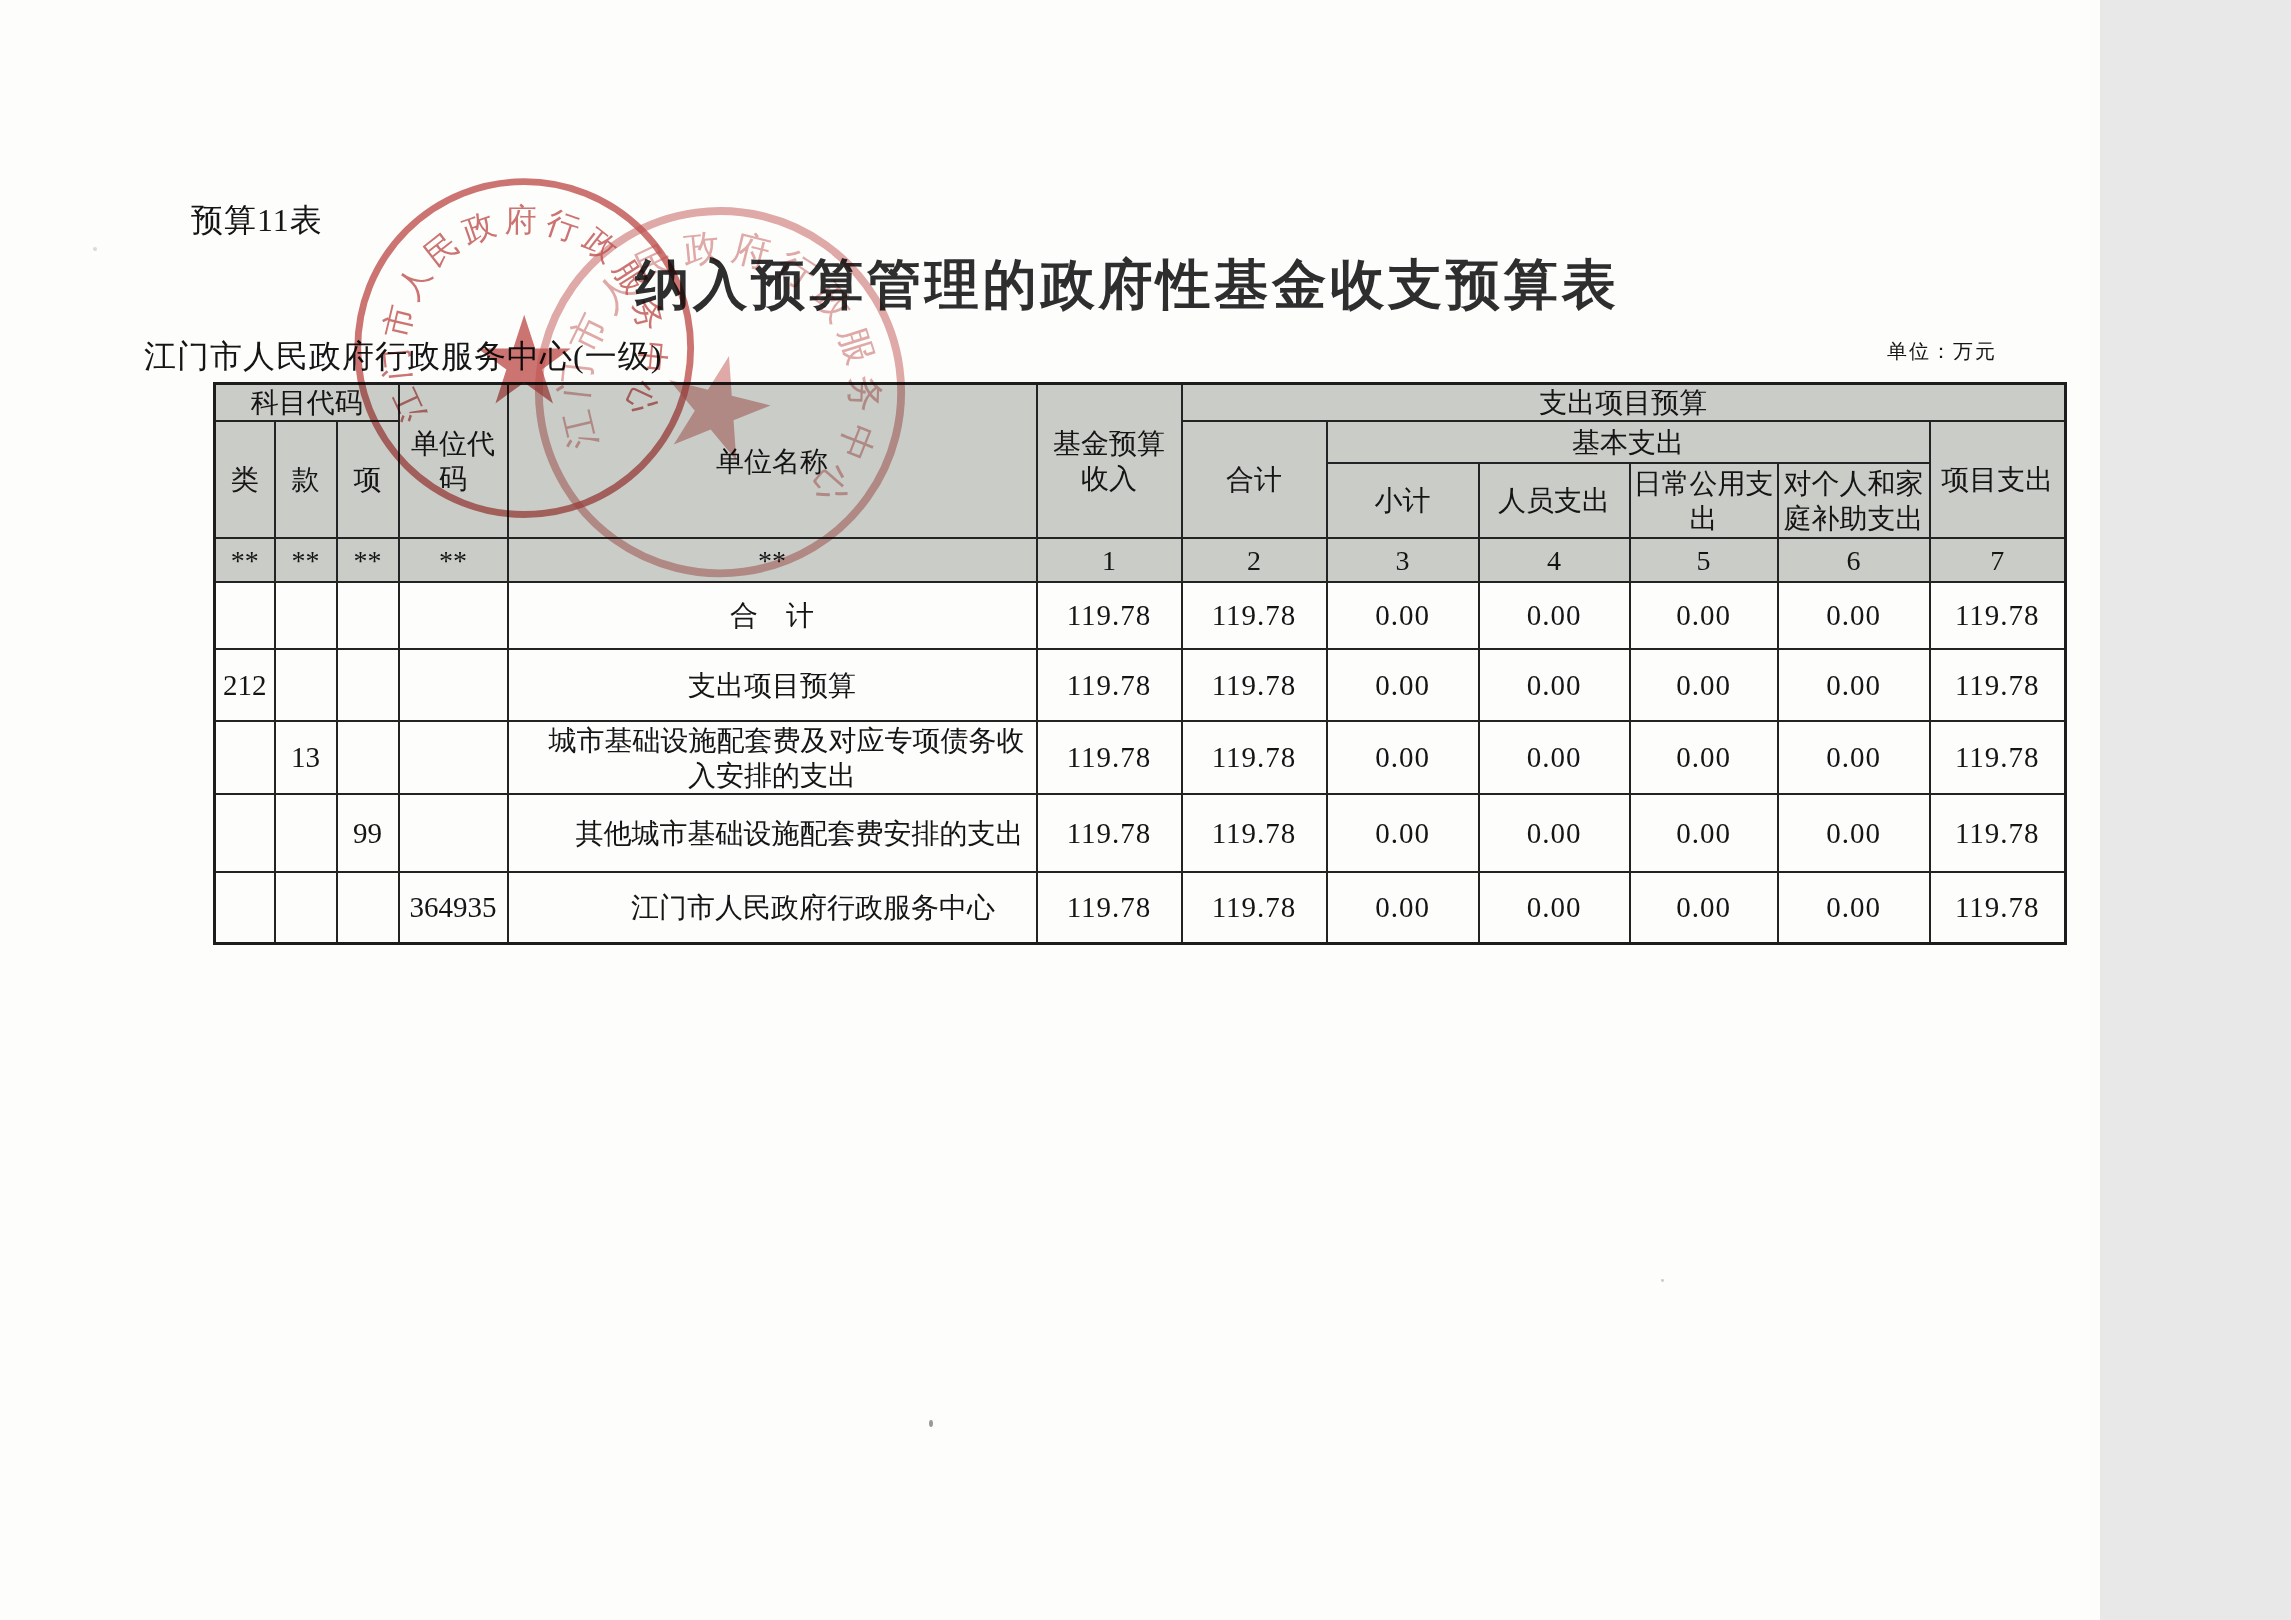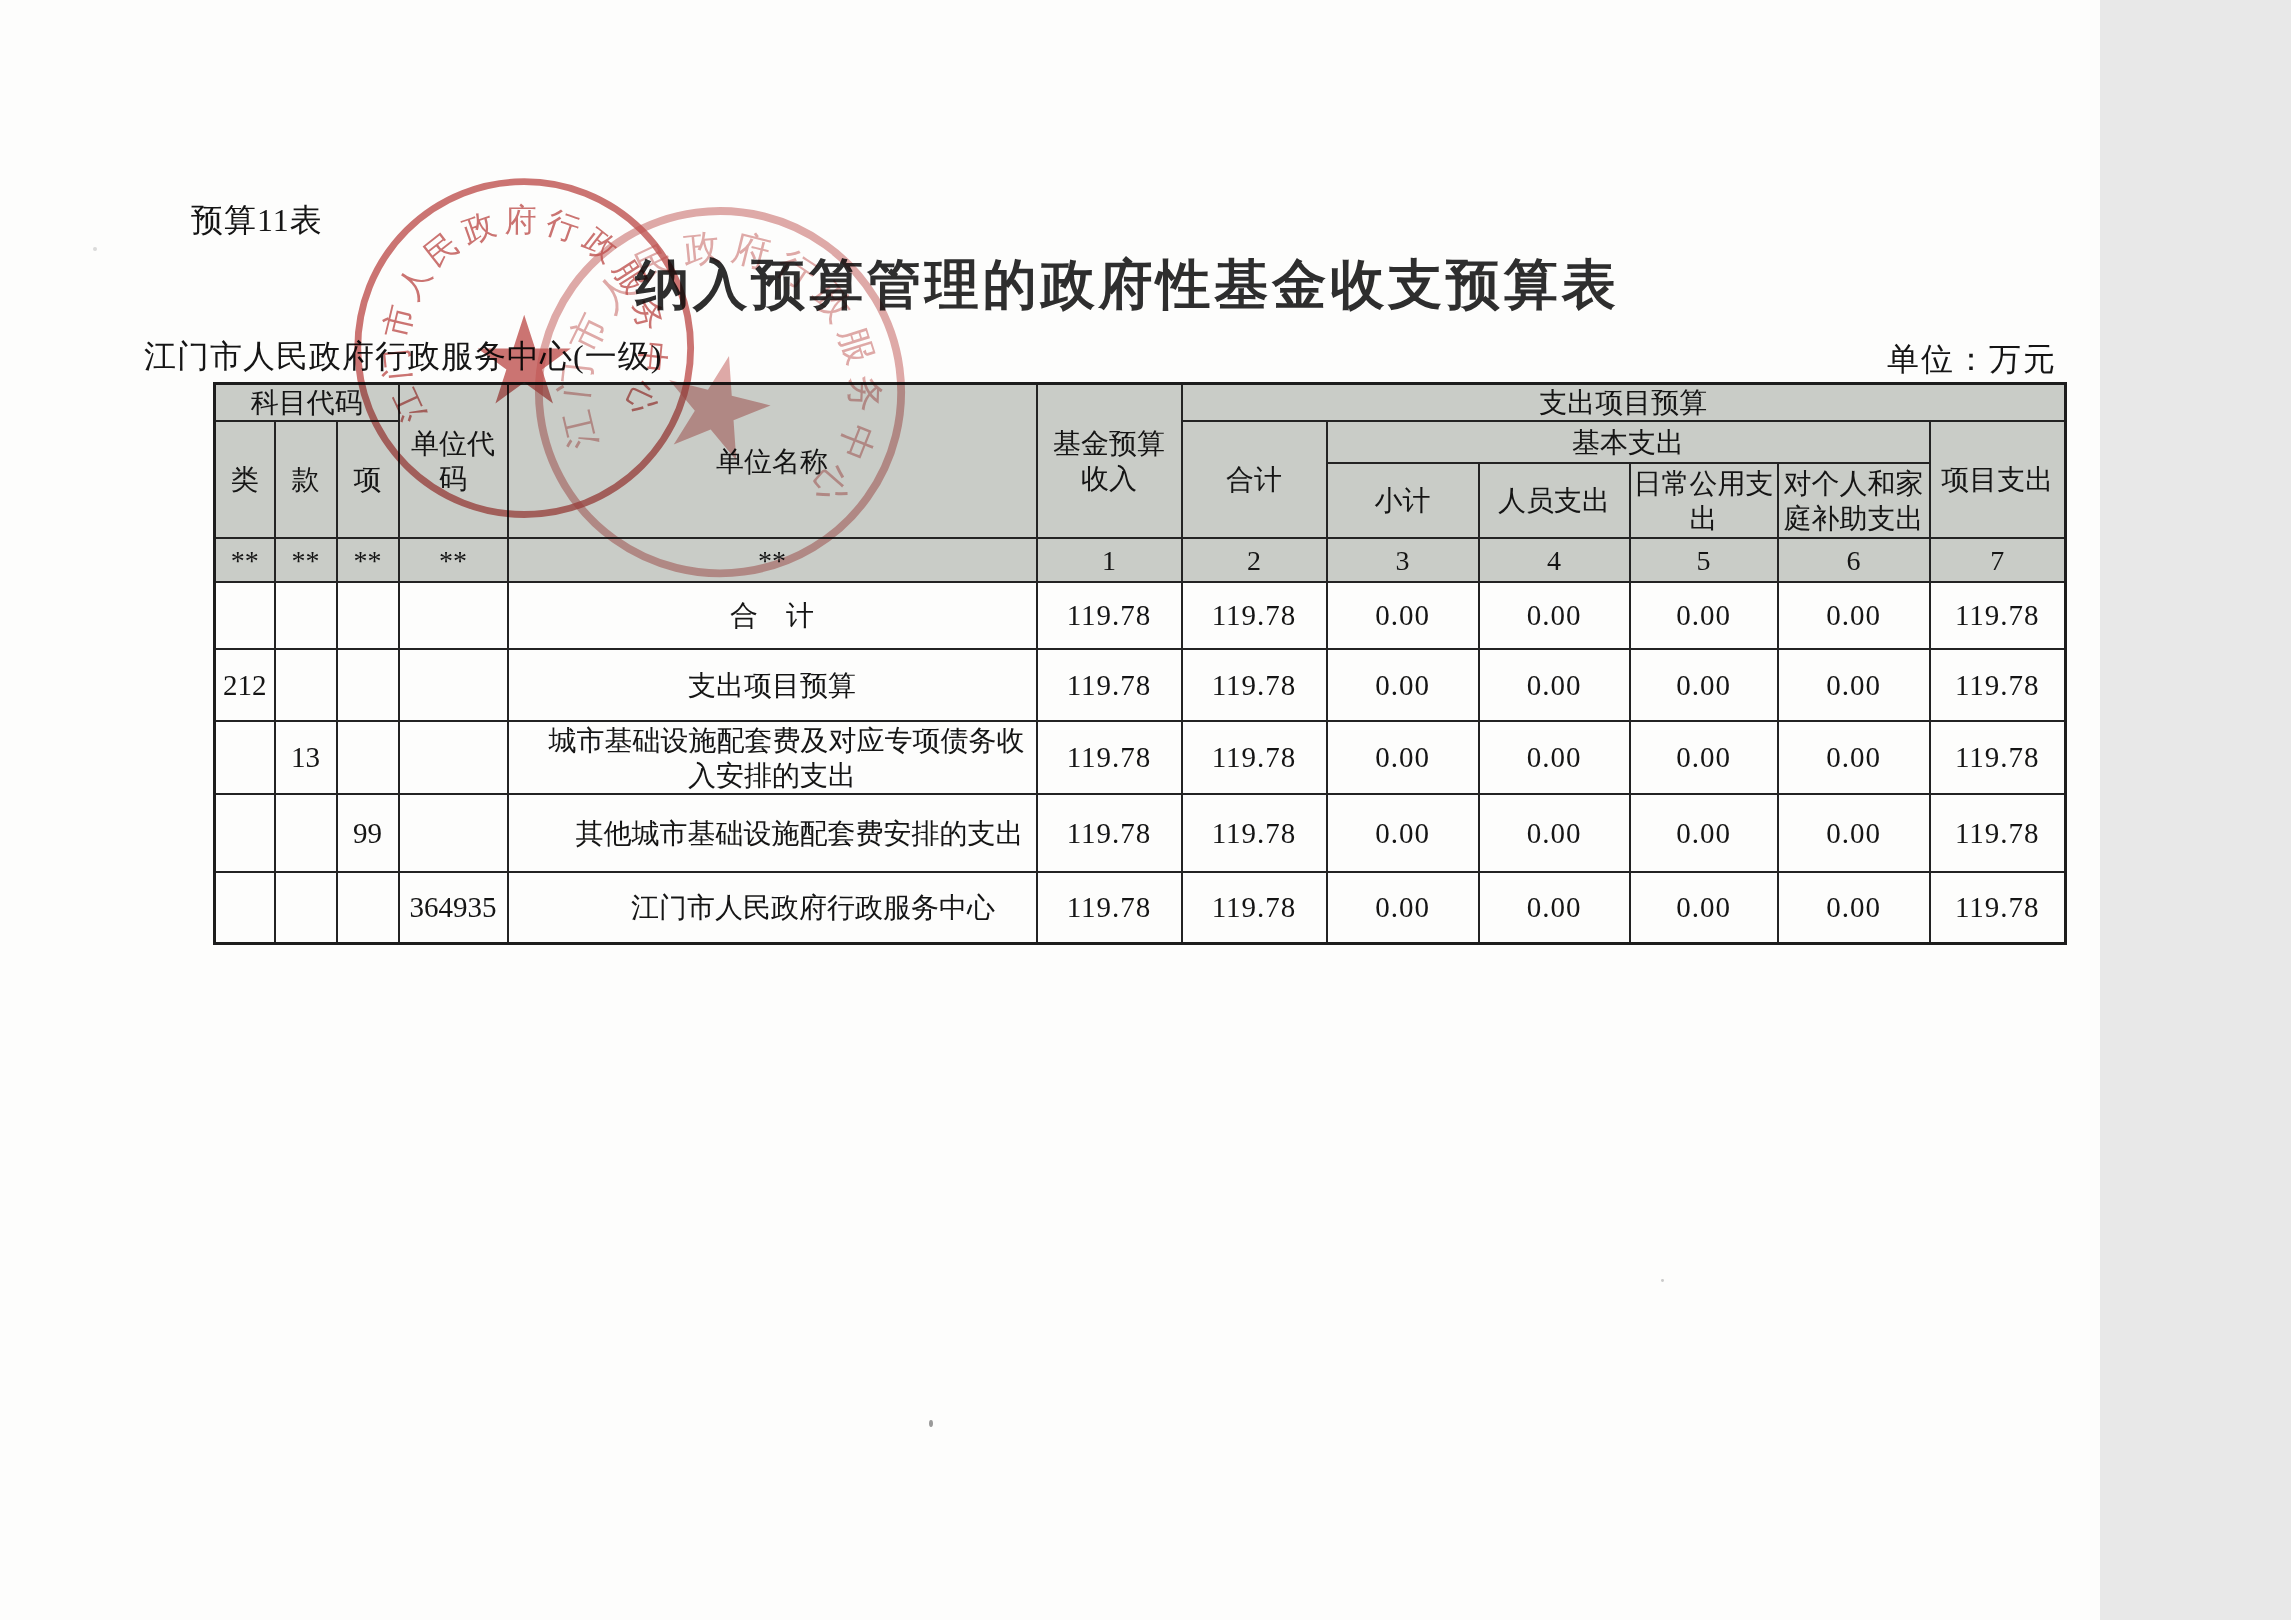--- a/index.html
+++ b/index.html
@@ -20,21 +20,21 @@
     text-align:center;
     font-family:"Liberation Sans","DejaVu Sans",sans-serif;
     font-weight:700;font-size:54px;letter-spacing:3.9px;color:#2e2e2e;
   }
   .org-line{
     position:absolute;left:144px;top:335px;
     font-size:32px;letter-spacing:1px;
   }
   .unit-label{
     position:absolute;left:1887px;top:338px;
-    font-size:32px;letter-spacing:2px;
+    font-size:20px;letter-spacing:2px;
   }
   table.budget{
     position:absolute;left:213px;top:382px;
     width:1851px;
     border-collapse:collapse;table-layout:fixed;
     font-size:28px;
     padding-left:12px;
   }
   table.budget th,table.budget td{
     border:2.9px solid #232323;

